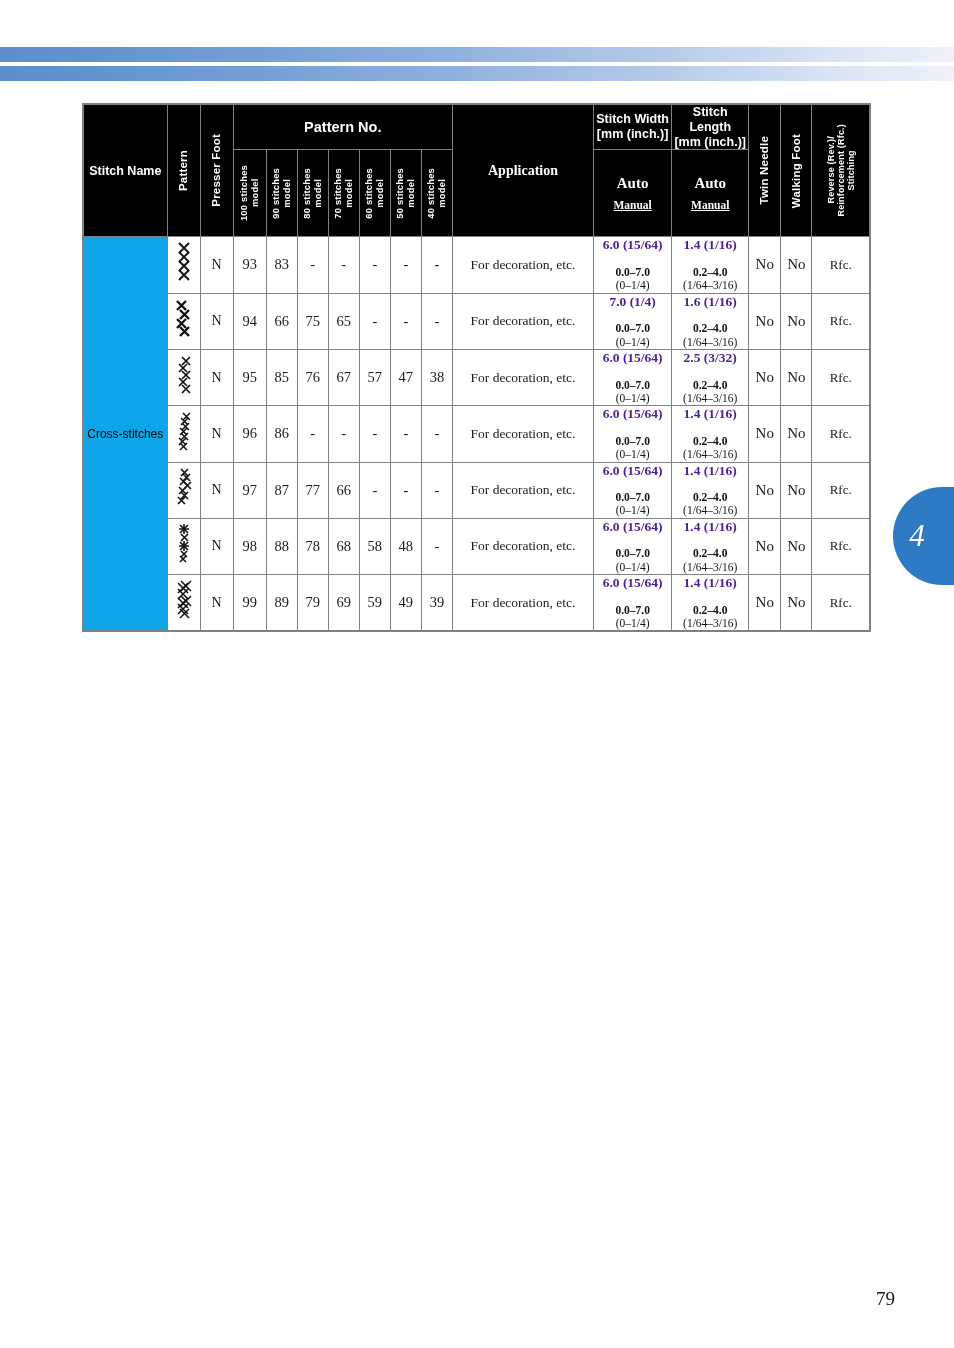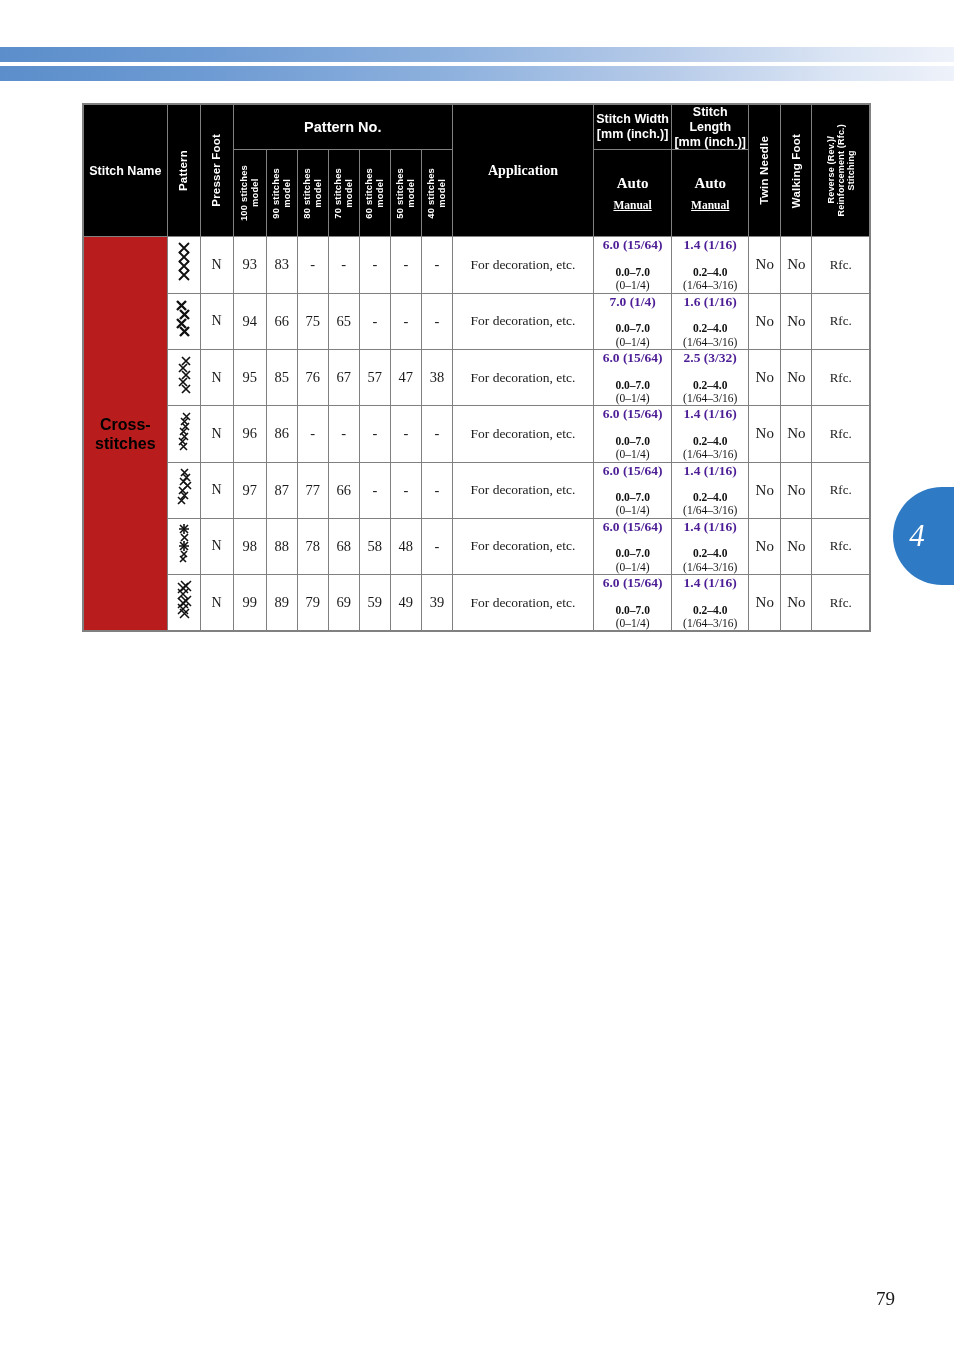--- a/index.html
+++ b/index.html
@@ -132,24 +132,24 @@
     height: 86px;
     display: flex;
     align-items: center;
     justify-content: center;
   }
   .vert-box.tall { height: 116px; }
 
   
   tbody td { background: #ffffff; color: #1a1a1a; }
   td.name-cell {
-    background: #b91c1c;
+    background: #0ea5e9;
     font-family: "Liberation Sans", sans-serif;
-    font-weight: bold;
-    font-size: 16px;
+    font-weight: normal;
+    font-size: 12px;
     line-height: 1.2;
     color: #000000;
   }
   td.pattern-cell { padding: 3px 0; }
   td.foot-cell   { font-size: 14px; }
   td.num-cell    { font-size: 14.5px; }
   td.app-cell    {
     font-size: 13.5px;
     text-align: left;
     padding-left: 9px;

